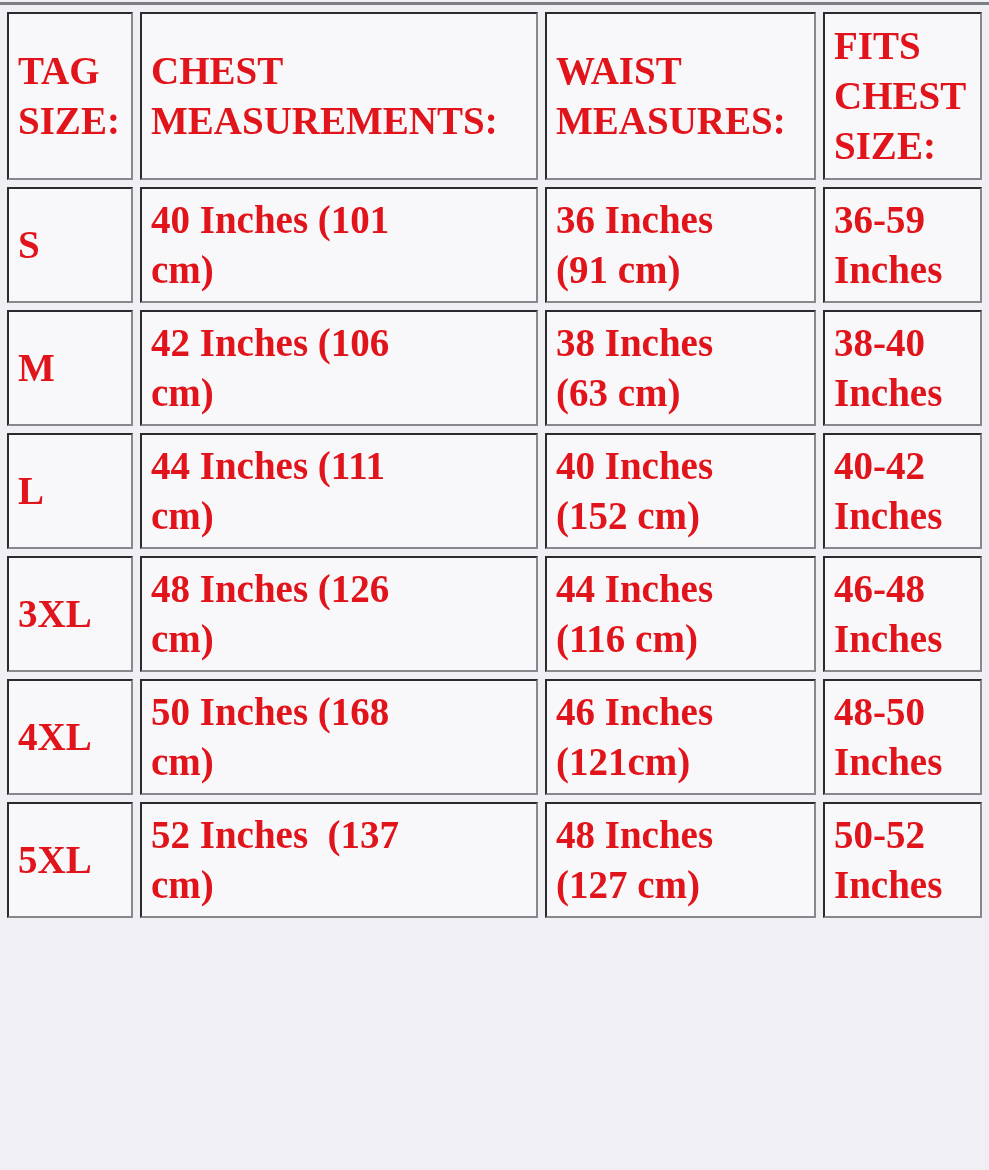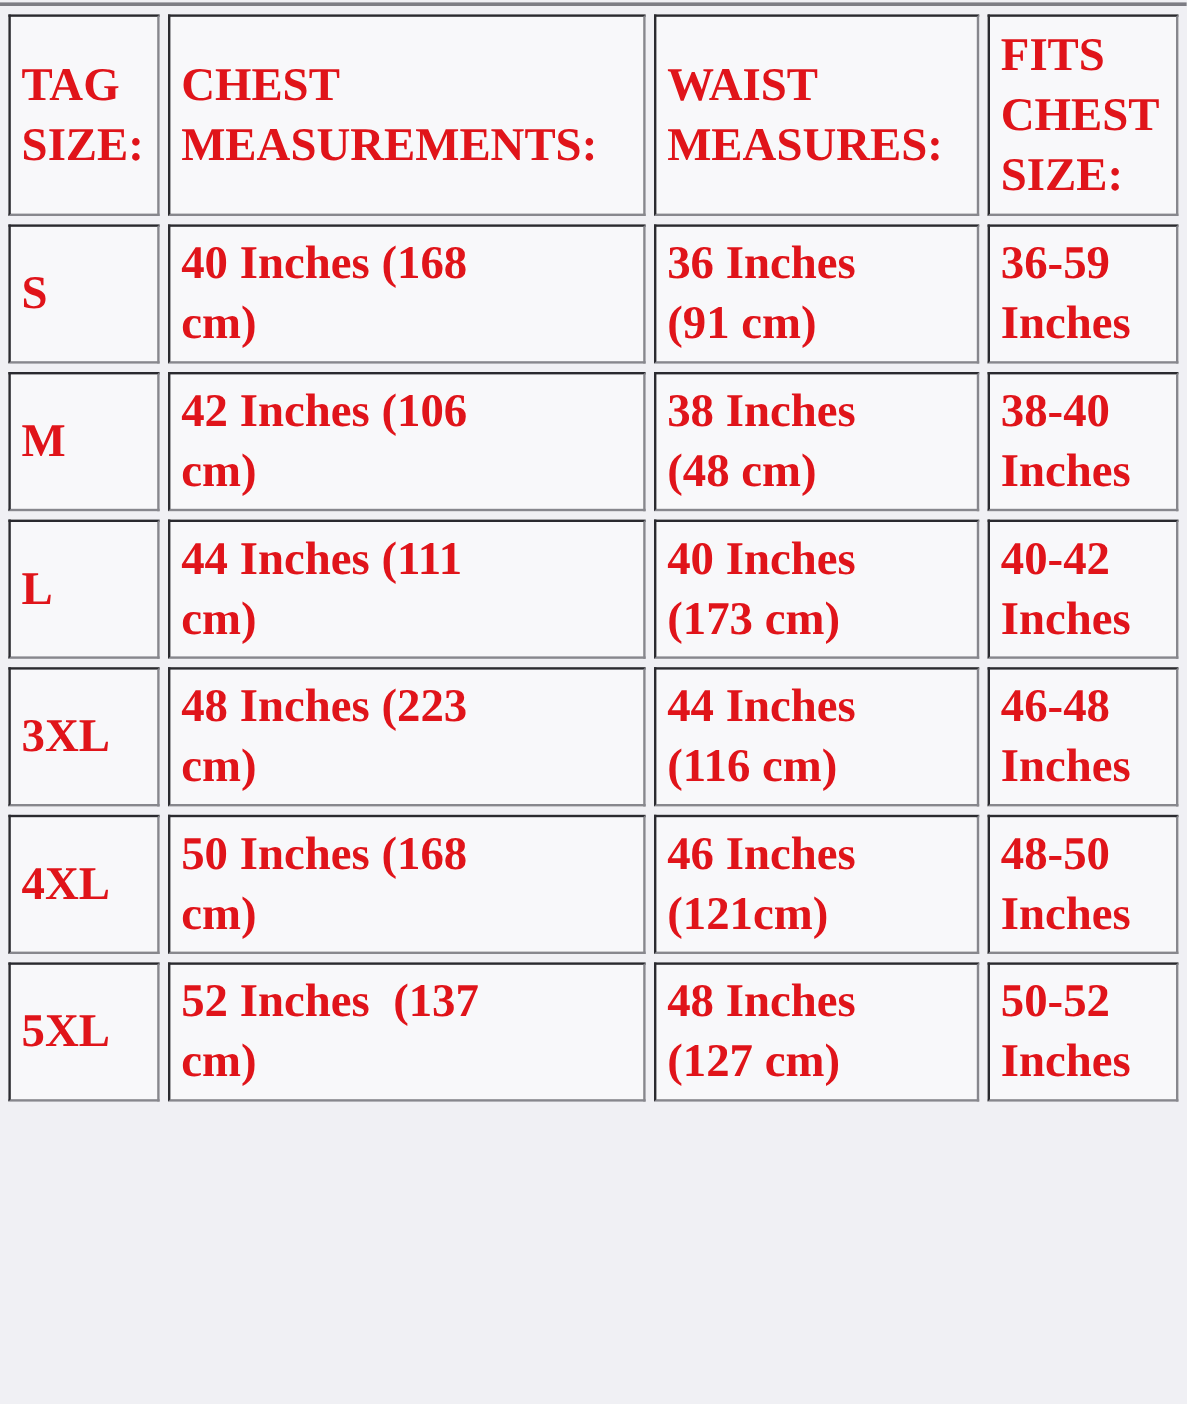--- a/index.html
+++ b/index.html
@@ -68,48 +68,48 @@
       <th class="cell">WAIST
 MEASURES:</th>
       <th class="cell">FITS
 CHEST
 SIZE:</th>
     </tr>
   </thead>
   <tbody>
       <tr>
     <td class="cell">S</td>
-    <td class="cell">40 Inches (168
+    <td class="cell">40 Inches (101
 cm)</td>
     <td class="cell">36 Inches
 (91 cm)</td>
     <td class="cell">36-59
 Inches</td>
   </tr>
       <tr>
     <td class="cell">M</td>
     <td class="cell">42 Inches (106
 cm)</td>
     <td class="cell">38 Inches
-(48 cm)</td>
+(63 cm)</td>
     <td class="cell">38-40
 Inches</td>
   </tr>
       <tr>
     <td class="cell">L</td>
     <td class="cell">44 Inches (111
 cm)</td>
     <td class="cell">40 Inches
-(173 cm)</td>
+(152 cm)</td>
     <td class="cell">40-42
 Inches</td>
   </tr>
       <tr>
     <td class="cell">3XL</td>
-    <td class="cell">48 Inches (223
+    <td class="cell">48 Inches (126
 cm)</td>
     <td class="cell">44 Inches
 (116 cm)</td>
     <td class="cell">46-48
 Inches</td>
   </tr>
       <tr>
     <td class="cell">4XL</td>
     <td class="cell">50 Inches (168
 cm)</td>

